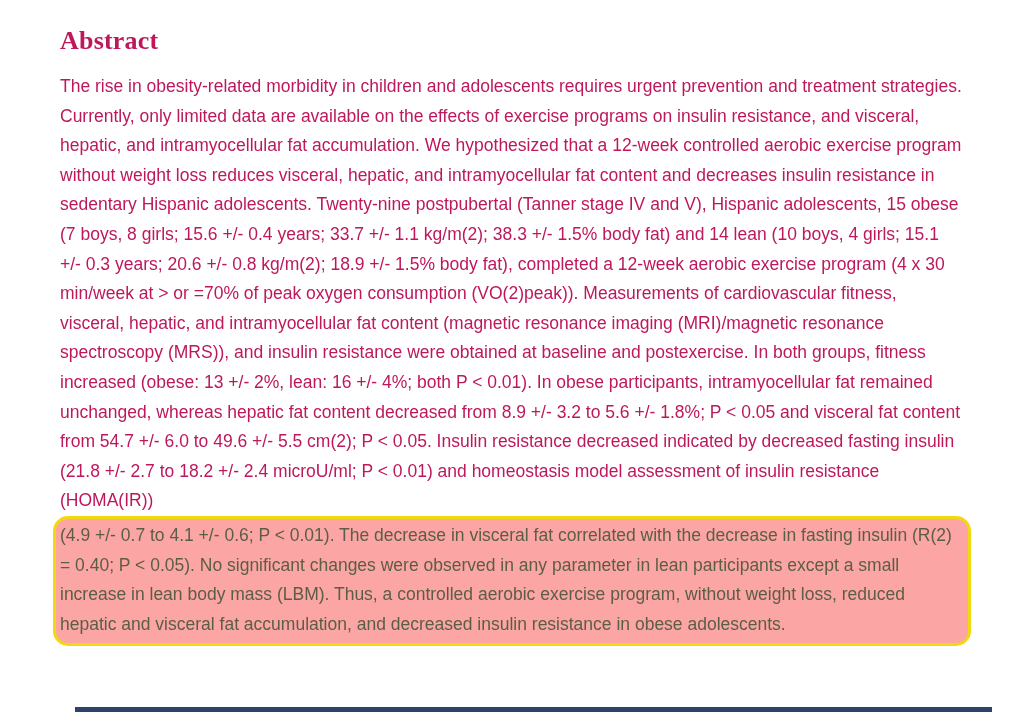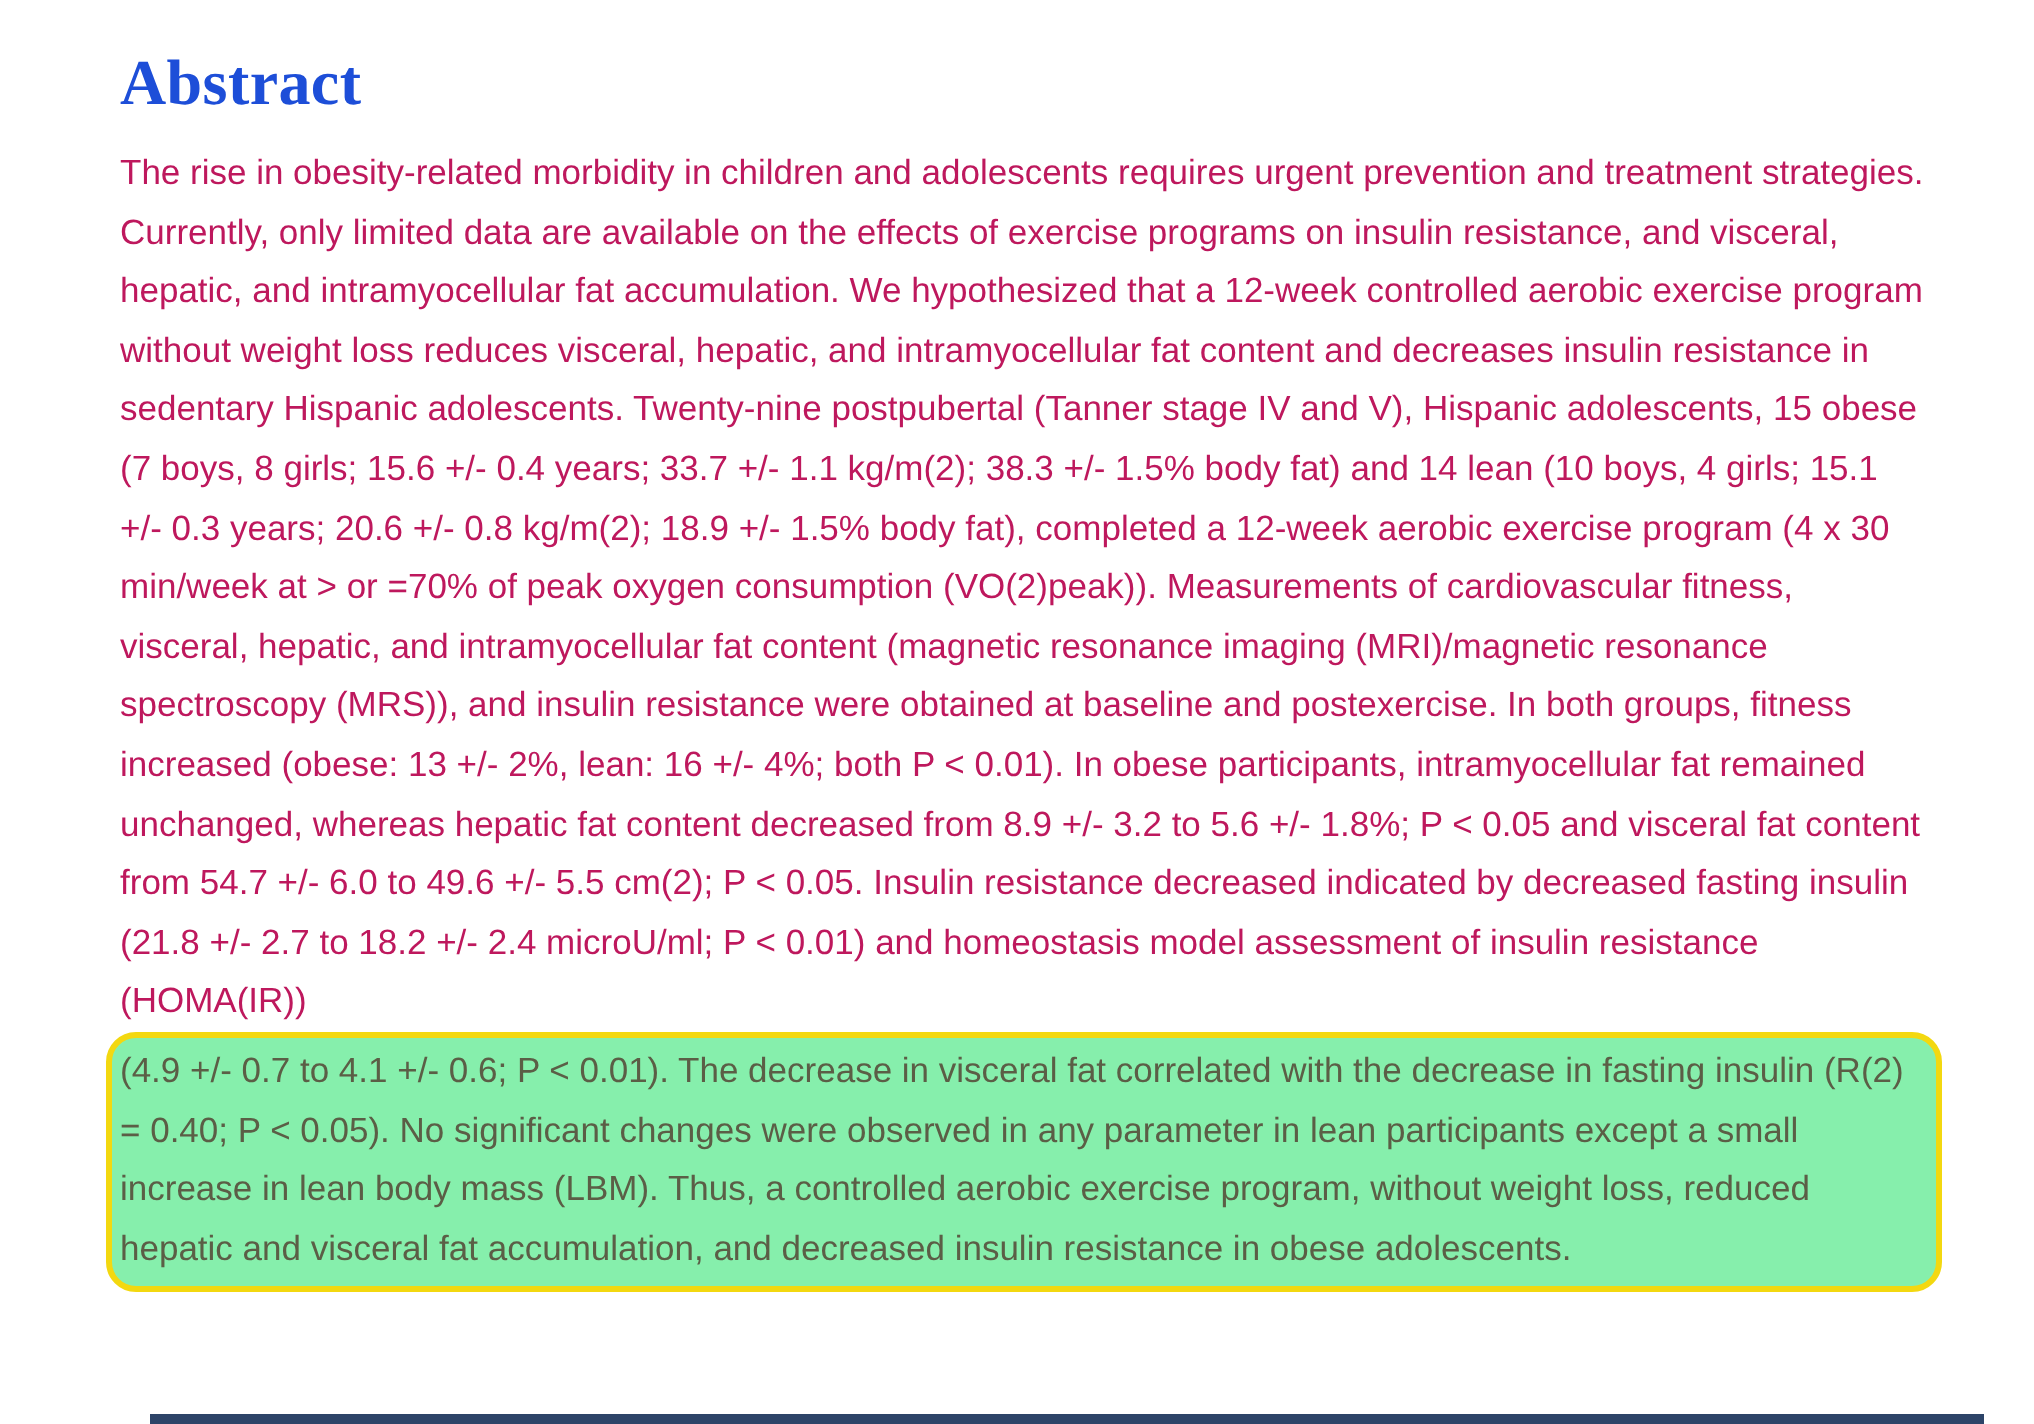--- a/index.html
+++ b/index.html
@@ -15,23 +15,23 @@
     position: absolute;
     top: 0;
     left: 60px;
     width: 902px;
   }
   h1.abstract-heading {
     margin: 0;
     padding-top: 24px;
     font-family: "Liberation Serif", "DejaVu Serif", serif;
     font-weight: 700;
-    font-size: 32px;
+    font-size: 26px;
     line-height: 34px;
-    color: #1d4ed8;
+    color: #be185d;
     letter-spacing: 0.2px;
   }
   p.abstract-text {
     margin: 14px 0 0 0;
     font-family: "Liberation Sans", "DejaVu Sans", sans-serif;
     font-size: 17.5px;
     line-height: 29.6px;
     color: #be185d;
   }
   .highlight-box {
@@ -59,18 +59,18 @@
   }
 </style>
 </head>
 <body style="background: rgb(255, 255, 255);">
 
 <main class="content">
   <h1 class="abstract-heading">Abstract</h1>
 
   <p class="abstract-text">The rise in obesity-related morbidity in children and adolescents requires urgent prevention and treatment strategies. Currently, only limited data are available on the effects of exercise programs on insulin resistance, and visceral, hepatic, and intramyocellular fat accumulation. We hypothesized that a 12-week controlled aerobic exercise program without weight loss reduces visceral, hepatic, and intramyocellular fat content and decreases insulin resistance in sedentary Hispanic adolescents. Twenty-nine postpubertal (Tanner stage IV and V), Hispanic adolescents, 15 obese (7 boys, 8 girls; 15.6 +/- 0.4 years; 33.7 +/- 1.1 kg/m(2); 38.3 +/- 1.5% body fat) and 14 lean (10 boys, 4 girls; 15.1 +/- 0.3 years; 20.6 +/- 0.8 kg/m(2); 18.9 +/- 1.5% body fat), completed a 12-week aerobic exercise program (4 x 30 min/week at &gt; or =70% of peak oxygen consumption (VO(2)peak)). Measurements of cardiovascular fitness, visceral, hepatic, and intramyocellular fat content (magnetic resonance imaging (MRI)/magnetic resonance spectroscopy (MRS)), and insulin resistance were obtained at baseline and postexercise. In both groups, fitness increased (obese: 13 +/- 2%, lean: 16 +/- 4%; both P &lt; 0.01). In obese participants, intramyocellular fat remained unchanged, whereas hepatic fat content decreased from 8.9 +/- 3.2 to 5.6 +/- 1.8%; P &lt; 0.05 and visceral fat content from 54.7 +/- 6.0 to 49.6 +/- 5.5 cm(2); P &lt; 0.05. Insulin resistance decreased indicated by decreased fasting insulin (21.8 +/- 2.7 to 18.2 +/- 2.4 microU/ml; P &lt; 0.01) and homeostasis model assessment of insulin resistance (HOMA(IR))</p>
 
-  <div class="highlight-box" style="background: #86efac; border-color: rgb(243, 216, 16); border-radius: 15px;">
+  <div class="highlight-box" style="background: #fca5a5; border-color: rgb(243, 216, 16); border-radius: 15px;">
     <p>(4.9 +/- 0.7 to 4.1 +/- 0.6; P &lt; 0.01). The decrease in visceral fat correlated with the decrease in fasting insulin (R(2) = 0.40; P &lt; 0.05). No significant changes were observed in any parameter in lean participants except a small increase in lean body mass (LBM). Thus, a controlled aerobic exercise program, without weight loss, reduced hepatic and visceral fat accumulation, and decreased insulin resistance in obese adolescents.</p>
   </div>
 </main>
 
 <div class="footer-bar" style="background: rgb(45, 68, 104);"></div>
 
 </body></html>

